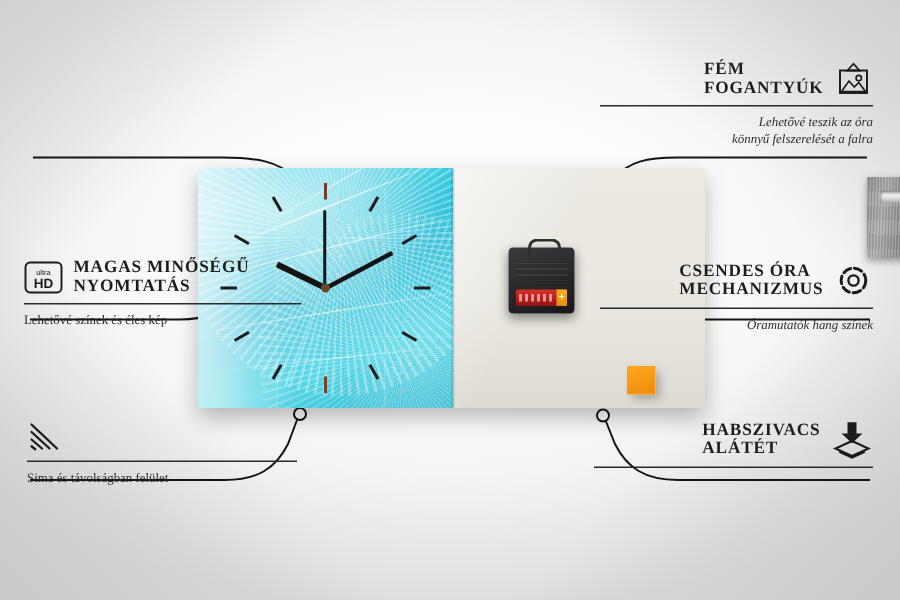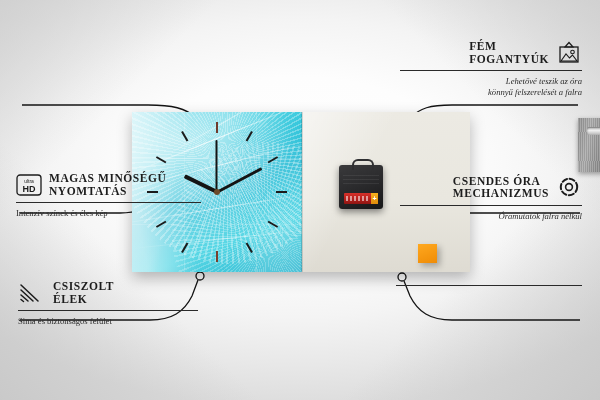--- a/index.html
+++ b/index.html
@@ -213,38 +213,36 @@
     <div class="ct-head">
       <svg class="ico" width="26" height="24" viewBox="0 0 26 24">
         <rect x="1" y="2" width="24" height="20" rx="3" fill="none" stroke="#1b1b1b" stroke-width="1.3"></rect>
         <text x="13" y="10" text-anchor="middle" font-family="Liberation Sans, sans-serif" font-size="5" fill="#1b1b1b">ultra</text>
         <text x="13" y="19" text-anchor="middle" font-family="Liberation Sans, sans-serif" font-size="9" font-weight="bold" fill="#1b1b1b">HD</text>
       </svg>
       <div class="ct-title">MAGAS MINŐSÉGŰ
 NYOMTATÁS</div>
     </div>
     <div class="rule"></div>
-    <div class="ct-sub">Intenzív színek és éles kép</div>
+    <div class="ct-sub">Lehetővé színek és éles kép</div>
   </div>
 
   <div class="callout left" style="left:18px;top:280px;width:180px;">
     <div class="ct-head">
       <svg class="ico" width="28" height="22" viewBox="0 0 28 22">
         <g stroke="#1b1b1b" stroke-width="1.5" stroke-linecap="round">
           <path d="M3 3 L20 19"></path>
             <path d="M3 8 L15 19"></path>
             <path d="M3 13 L10 19"></path>
             <path d="M3 17.5 L5.5 19.5"></path>
         </g>
       </svg>
-      <div class="ct-title">CSISZOLT
-ÉLEK</div>
-    </div>
-    <div class="rule"></div>
-    <div class="ct-sub">Sima és biztonságos felület</div>
+    </div>
+    <div class="rule"></div>
+    <div class="ct-sub">Sima és távolságban felület</div>
   </div>
 
   <div class="callout right" style="left:400px;top:40px;width:182px;">
     <div class="ct-head">
       <div class="ct-title">FÉM
 FOGANTYÚK</div>
       <svg class="ico" width="26" height="24" viewBox="0 0 26 24">
         <path d="M13 1.5 L9 6 H17 Z" fill="none" stroke="#1b1b1b" stroke-width="1.2"></path>
         <rect x="4" y="6" width="18" height="15" fill="none" stroke="#1b1b1b" stroke-width="1.3"></rect>
         <circle cx="16.5" cy="11" r="1.8" fill="none" stroke="#1b1b1b" stroke-width="1.1"></circle>
@@ -261,20 +259,29 @@
       <div class="ct-title">CSENDES ÓRA
 MECHANIZMUS</div>
       <svg class="ico" width="26" height="26" viewBox="0 0 26 26">
         <g fill="none" stroke="#1b1b1b" stroke-width="2" stroke-linecap="round">
           <circle cx="13" cy="13" r="8.2" stroke-dasharray="5.2 2.6"></circle>
           <circle cx="13" cy="13" r="3.4" stroke-width="1.6"></circle>
         </g>
       </svg>
     </div>
     <div class="rule"></div>
-    <div class="ct-sub">Óramutatók falra nélkül</div>
+    <div class="ct-sub">Óramutatók hang színek</div>
   </div>
 
   <div class="callout right" style="left:396px;top:280px;width:186px;">
+    <div class="ct-head">
+      <div class="ct-title">HABSZIVACS
+ALÁTÉT</div>
+      <svg class="ico" width="28" height="26" viewBox="0 0 28 26">
+        <path d="M11 1.5 H17 V9 H21 L14 15.5 L7 9 H11 Z" fill="#1b1b1b"></path>
+        <path d="M14 14 L25 19 L14 24 L3 19 Z" fill="none" stroke="#1b1b1b" stroke-width="1.4"></path>
+        <path d="M5.5 21.2 L14 25 L22.5 21.2" fill="none" stroke="#1b1b1b" stroke-width="1.4"></path>
+      </svg>
+    </div>
     <div class="rule"></div>
   </div>
 
 </div>
 
 </body></html>

